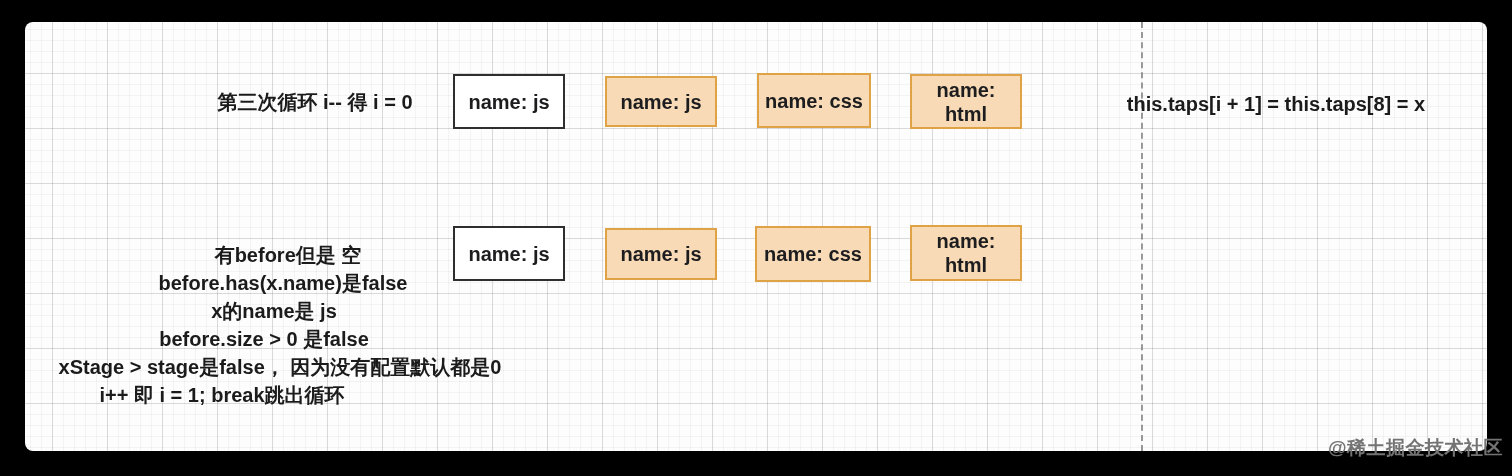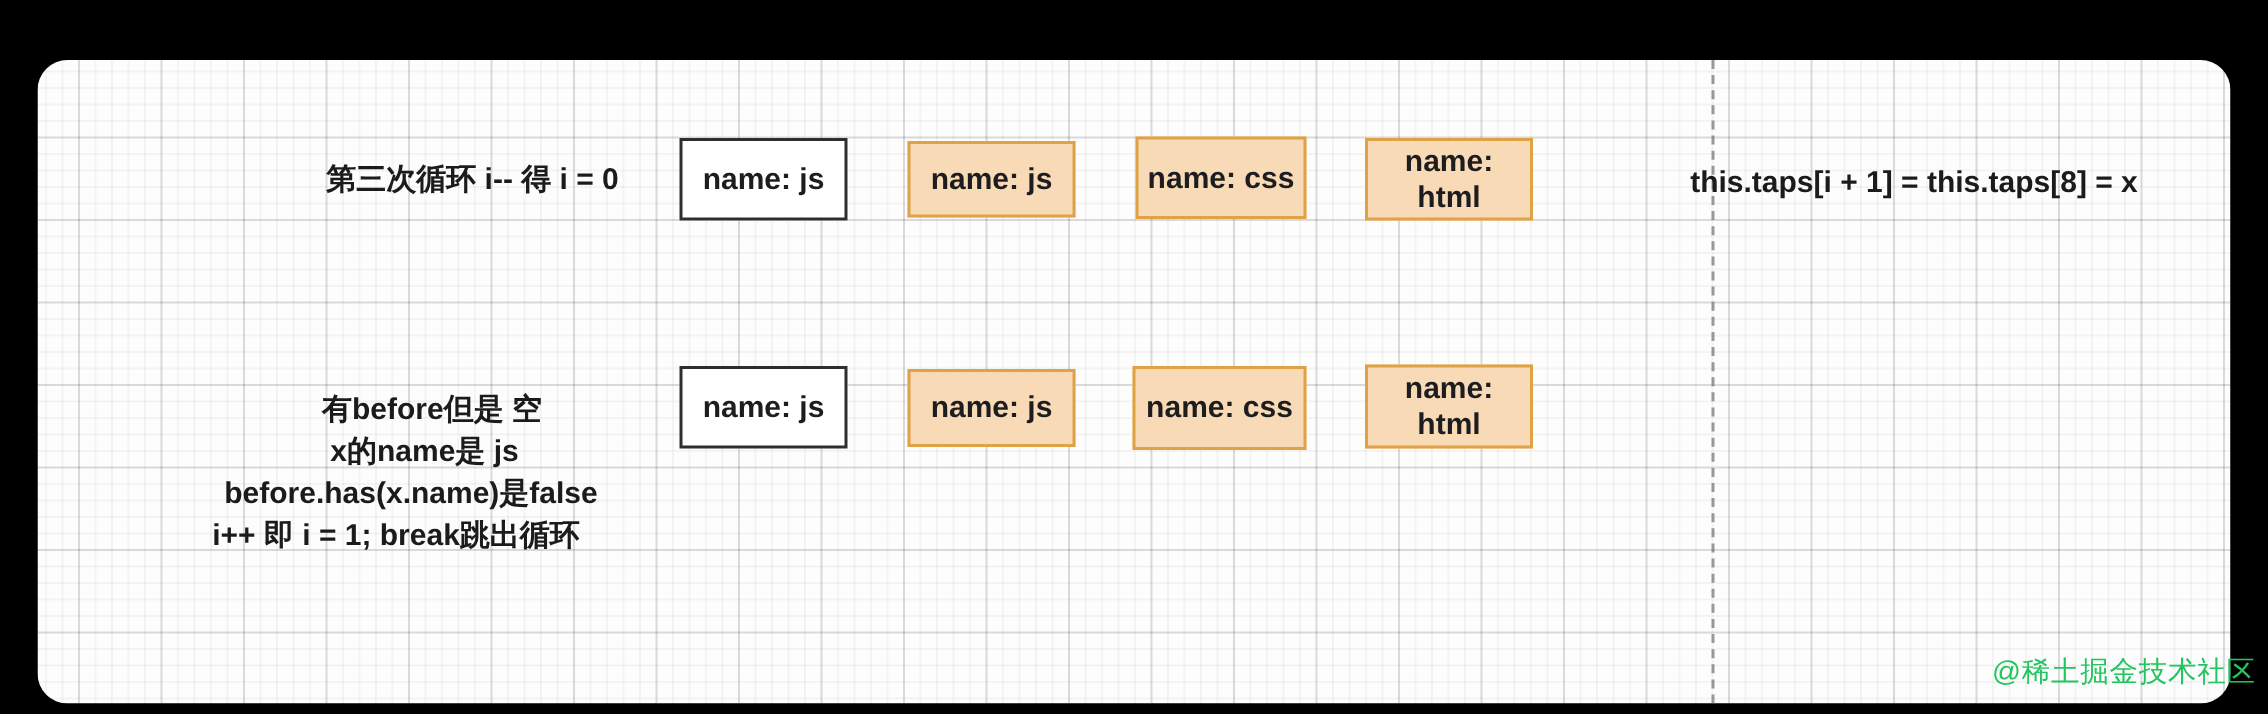--- a/index.html
+++ b/index.html
@@ -6,31 +6,30 @@
   html, body { width: 1512px; height: 476px; overflow: hidden; }
   body {
     background: #000;
     position: relative;
     font-family: "Liberation Sans", "DejaVu Sans", sans-serif;
   }
   .canvas {
     position: absolute;
     left: 25px; top: 22px;
     width: 1462px; height: 429px;
-    border-radius: 20px;
+    border-radius: 8px;
     background-color: #fdfdfd;
     background-image:
       linear-gradient(to right, rgba(0,0,0,0.105) 1px, transparent 1px),
       linear-gradient(to bottom, rgba(0,0,0,0.105) 1px, transparent 1px),
       linear-gradient(to right, rgba(0,0,0,0.038) 1px, transparent 1px),
       linear-gradient(to bottom, rgba(0,0,0,0.038) 1px, transparent 1px);
     background-size: 55px 55px, 55px 55px, 11px 11px, 11px 11px;
     background-position: 27px 51px, 27px 51px, 27px 51px, 27px 51px;
     overflow: hidden;
-    margin-top: 18px;
   }
   .dashed-line {
     position: absolute;
     left: 1116px; top: 0;
     height: 429px; width: 0;
     border-left: 2px dashed rgba(120,120,120,0.75);
   }
   .note {
     position: absolute;
     text-align: center;
@@ -77,22 +76,22 @@
   .r1b3 { left: 732px; top: 51px; width: 114px; height: 55px; }
   .r1b4 { left: 885px; top: 52px; width: 112px; height: 55px; }
   .r2b1 { left: 428px; top: 204px; width: 112px; height: 55px; }
   .r2b2 { left: 580px; top: 206px; width: 112px; height: 52px; }
   .r2b3 { left: 730px; top: 204px; width: 116px; height: 56px; }
   .r2b4 { left: 885px; top: 203px; width: 112px; height: 56px; }
   .watermark {
     position: absolute;
     left: 1328px; top: 435px;
     font-size: 19px;
-    font-weight: 400;
-    color: #22c55e;
+    font-weight: 700;
+    color: #737373;
     letter-spacing: 0.5px;
     white-space: nowrap;
     z-index: 5;
   }
 </style>
 </head>
 <body>
 
 <div class="canvas">
 
@@ -105,22 +104,24 @@
   <div class="node white r1b1">name: js</div>
   <div class="node orange r1b2">name: js</div>
   <div class="node orange r1b3">name: css</div>
   <div class="node orange r1b4">name:
 html</div>
 
   <div class="expression">this.taps[i + 1] = this.taps[8] = x</div>
 
   <div class="note note-r2">
     <div class="line">有before但是 空</div>
+    <div class="line">before.has(x.name)是false</div>
     <div class="line">x的name是 js</div>
-    <div class="line">before.has(x.name)是false</div>
+    <div class="line">before.size &gt; 0 是false</div>
+    <div class="line">xStage &gt; stage是false， 因为没有配置默认都是0</div>
     <div class="line">i++ 即 i = 1; break跳出循环</div>
   </div>
 
   <div class="node white r2b1">name: js</div>
   <div class="node orange r2b2">name: js</div>
   <div class="node orange r2b3">name: css</div>
   <div class="node orange r2b4">name:
 html</div>
 
 </div>

